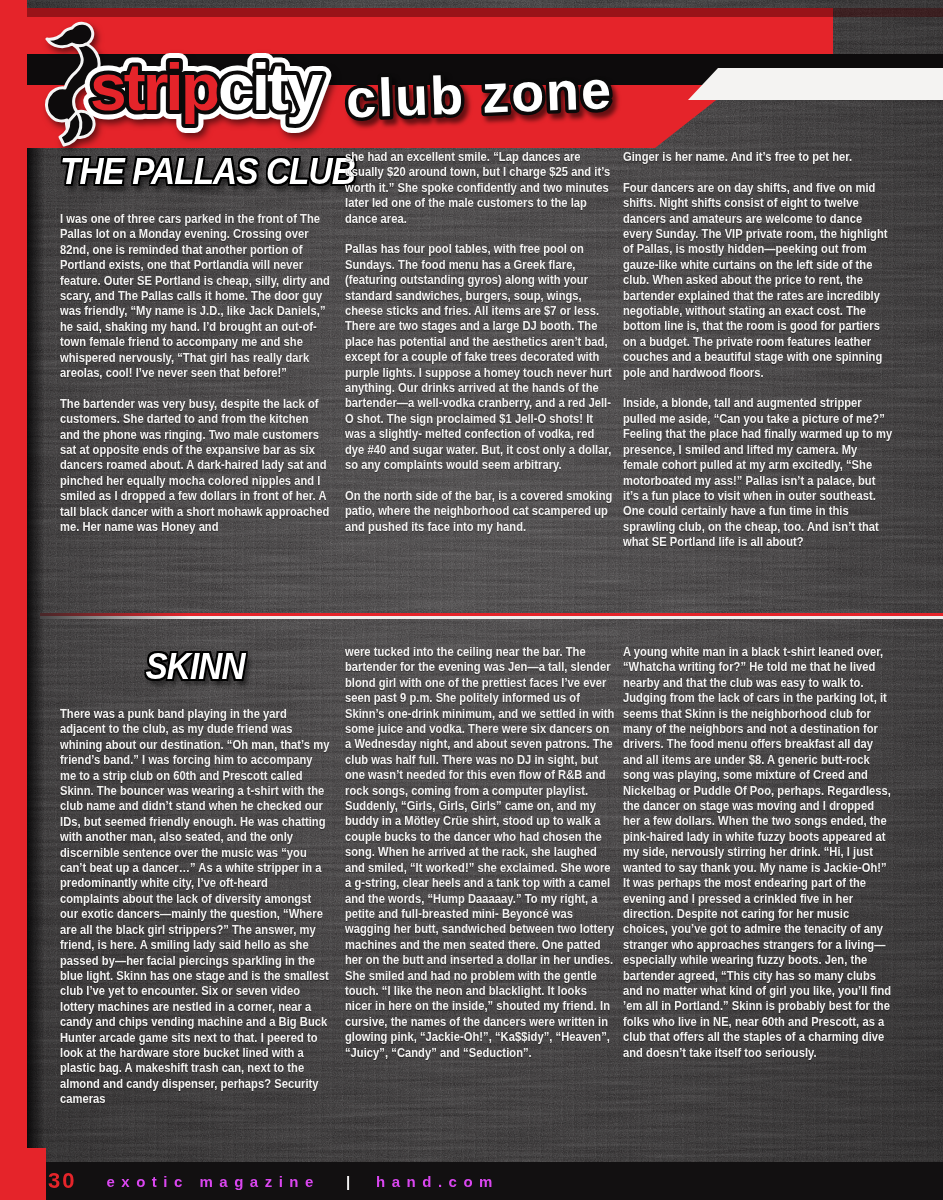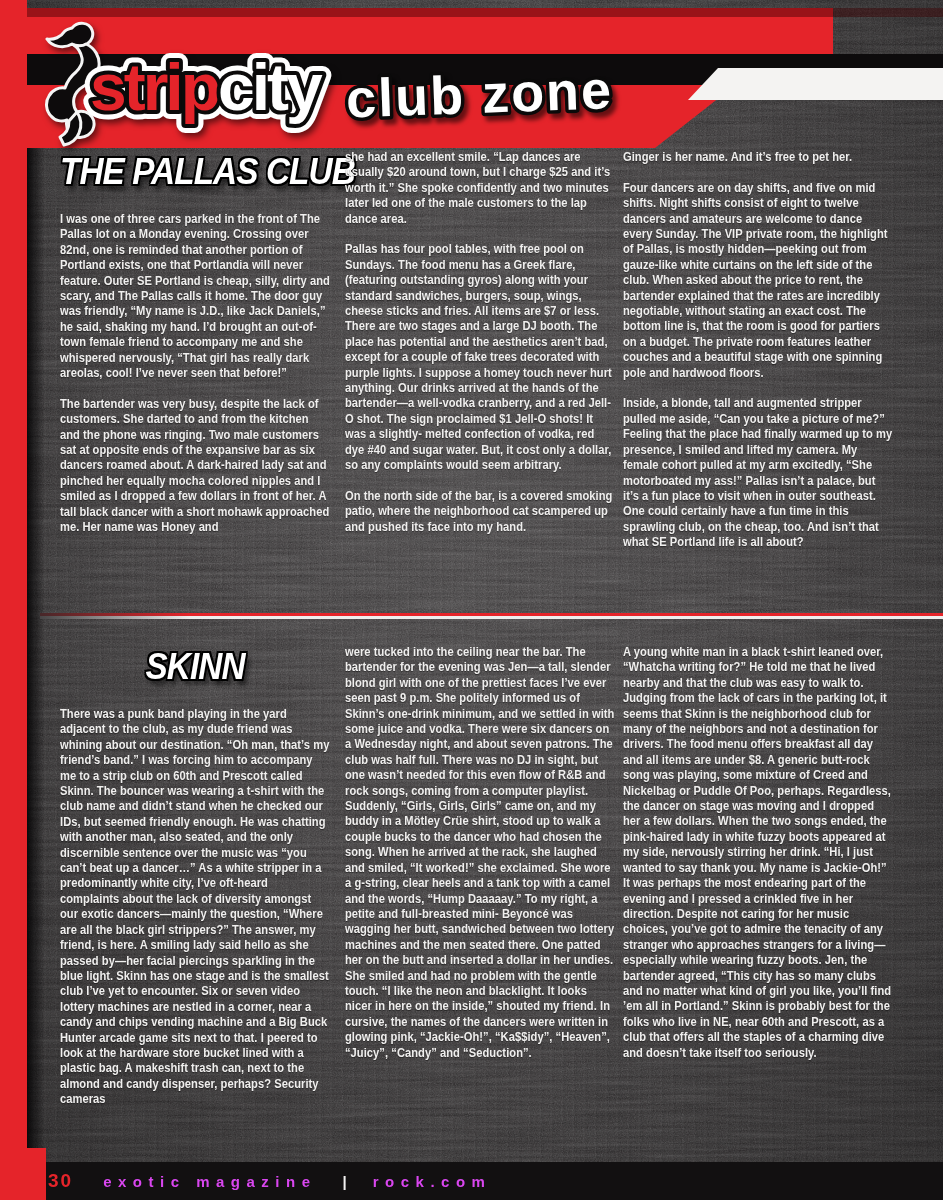--- a/index.html
+++ b/index.html
@@ -51,21 +51,21 @@
   .title-center { text-align:center; }
   .article-pallas { top:150px; }
   .article-skinn { top:645px; }
   .divider { position:absolute; left:40px; top:613px; width:903px; height:6px; z-index:1;
     background:linear-gradient(to bottom, #e5242a 0 50%, #efeeee 50% 100%); }
   .divider-fade { position:absolute; left:40px; top:613px; width:150px; height:6px; z-index:1;
     background:linear-gradient(to right, rgba(43,40,41,0.85), rgba(43,40,41,0)); }
   
   .footer-band { position:absolute; left:0; top:1162px; width:943px; height:38px; background:#121011; z-index:2;
     display:flex; align-items:center; }
-  .page-num { color:#e5242a; font-weight:bold; font-size:19px; letter-spacing:2px; margin-left:48px; }
+  .page-num { color:#e5242a; font-weight:bold; font-size:22px; letter-spacing:2px; margin-left:48px; }
   .footer-text { color:#d946ef; font-size:15px; font-weight:bold; letter-spacing:6.5px; margin-left:30px; }
   .footer-sep { color:#f2f1f1; font-size:15px; font-weight:bold; margin-left:26px; }
   .site { margin-left:26px; }
   .corner-red { position:absolute; left:0; top:1148px; width:46px; height:52px; background:#e5242a; z-index:3; }
 </style>
 </head>
 <body>
 
 <div class="page">
 
@@ -150,18 +150,18 @@
     </div>
     <div class="article-col col-3">
       <p>A young white man in a black t-shirt leaned over, “Whatcha writing for?” He told me that he lived nearby and that the club was easy to walk to. Judging from the lack of cars in the parking lot, it seems that Skinn is the neighborhood club for many of the neighbors and not a destination for drivers. The food menu offers breakfast all day and all items are under $8. A generic butt-rock song was playing, some mixture of Creed and Nickelbag or Puddle Of Poo, perhaps. Regardless, the dancer on stage was moving and I dropped her a few dollars. When the two songs ended, the pink-haired lady in white fuzzy boots appeared at my side, nervously stirring her drink. “Hi, I just wanted to say thank you. My name is Jackie-Oh!” It was perhaps the most endearing part of the evening and I pressed a crinkled five in her direction. Despite not caring for her music choices, you’ve got to admire the tenacity of any stranger who approaches strangers for a living—especially while wearing fuzzy boots. Jen, the bartender agreed, “This city has so many clubs and no matter what kind of girl you like, you’ll find ’em all in Portland.” Skinn is probably best for the folks who live in NE, near 60th and Prescott, as a club that offers all the staples of a charming dive and doesn’t take itself too seriously.</p>
     </div>
   </div>
 
   <div class="footer-band">
     <span class="page-num">30</span>
     <span class="footer-text">exotic magazine</span>
     <span class="footer-sep">|</span>
-    <span class="footer-text site">rock.com</span>
+    <span class="footer-text site">hand.com</span>
   </div>
   <div class="corner-red"></div>
   <div class="left-strip"></div>
 
 </div>
 
 </body></html>

